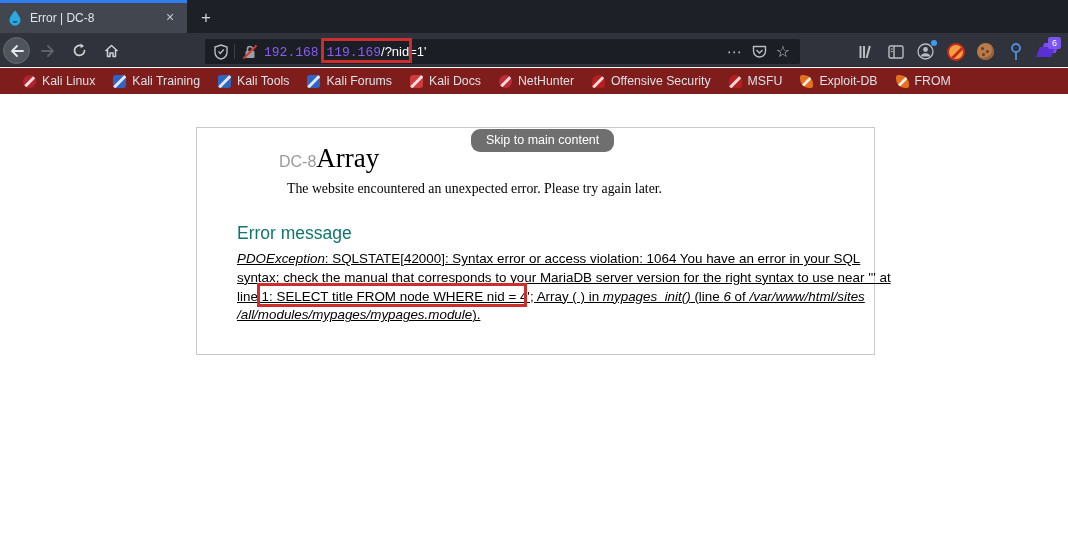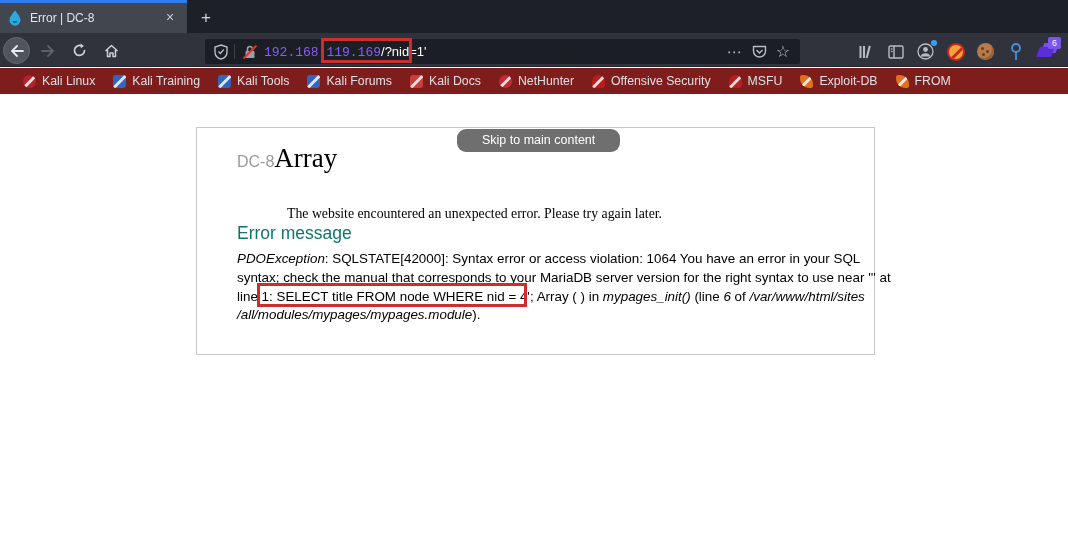--- a/index.html
+++ b/index.html
@@ -57,32 +57,32 @@
   .bm-item { display:flex; align-items:center; gap:6px; padding:0 9px; height:22px; }
   .bm-label { color:#dde0e4; font-size:12.3px; white-space:nowrap; }
   .bm-icon { width:13px; height:13px; flex:0 0 13px; position:relative; overflow:hidden; }
   .bm-icon:after { content:""; position:absolute; left:-3px; top:5px; width:20px; height:3px;
                    background:rgba(255,255,255,.85); transform:rotate(-45deg); }
 
   
   .page { position:absolute; left:0; top:94px; width:1068px; height:439px; background:#fff; }
   .content-box { position:absolute; left:196px; top:33px; width:679px; height:228px;
                  border:1px solid #c9c9c9; background:#fff; }
-  .skip-pill { position:absolute; left:457px; top:35px; height:23px; background:#6f6f6f;
-               color:#fff; font-size:12.5px; line-height:23px; padding:0 25px; border-radius:9px; }
+  .skip-pill { position:absolute; left:471px; top:35px; height:23px; background:#6f6f6f;
+               color:#fff; font-size:12.5px; line-height:23px; padding:0 15px; border-radius:9px; }
   .site-header { position:absolute; left:237px; top:49px; display:flex; align-items:baseline; }
-  .site-name { font-size:16px; color:#9a9a9a; }
+  .site-name { font-size:16px; color:#9a9a9a;margin-left:42px; }
   .page-title { font-family:"Liberation Serif", serif; font-size:27px; color:#000; font-weight:400; }
   .intro { position:absolute; left:287px; top:87px; font-family:"Liberation Serif", serif;
-           font-size:13.8px; color:#000;margin-top:25px; }
+           font-size:13.8px; color:#000; }
   .section-heading { position:absolute; left:237px; top:129px; font-size:17.5px; color:#0f766e;
                      font-weight:400; }
   .err-block { position:absolute; left:237px; top:156px; font-size:13.4px; line-height:18.8px;
                color:#000; }
-  .err-line { white-space:pre; }
+  .err-line { white-space:pre;text-decoration:underline; }
   .it { font-style:italic; }
 
   
   .anno { position:absolute; border:3px solid #ce2d2d; z-index:60; }
   .anno-url { left:321px; top:38px; width:91px; height:25px; }
   .anno-sql { left:257px; top:283px; width:270px; height:24px; }
 
   svg { display:block; }
 </style>
 </head>

